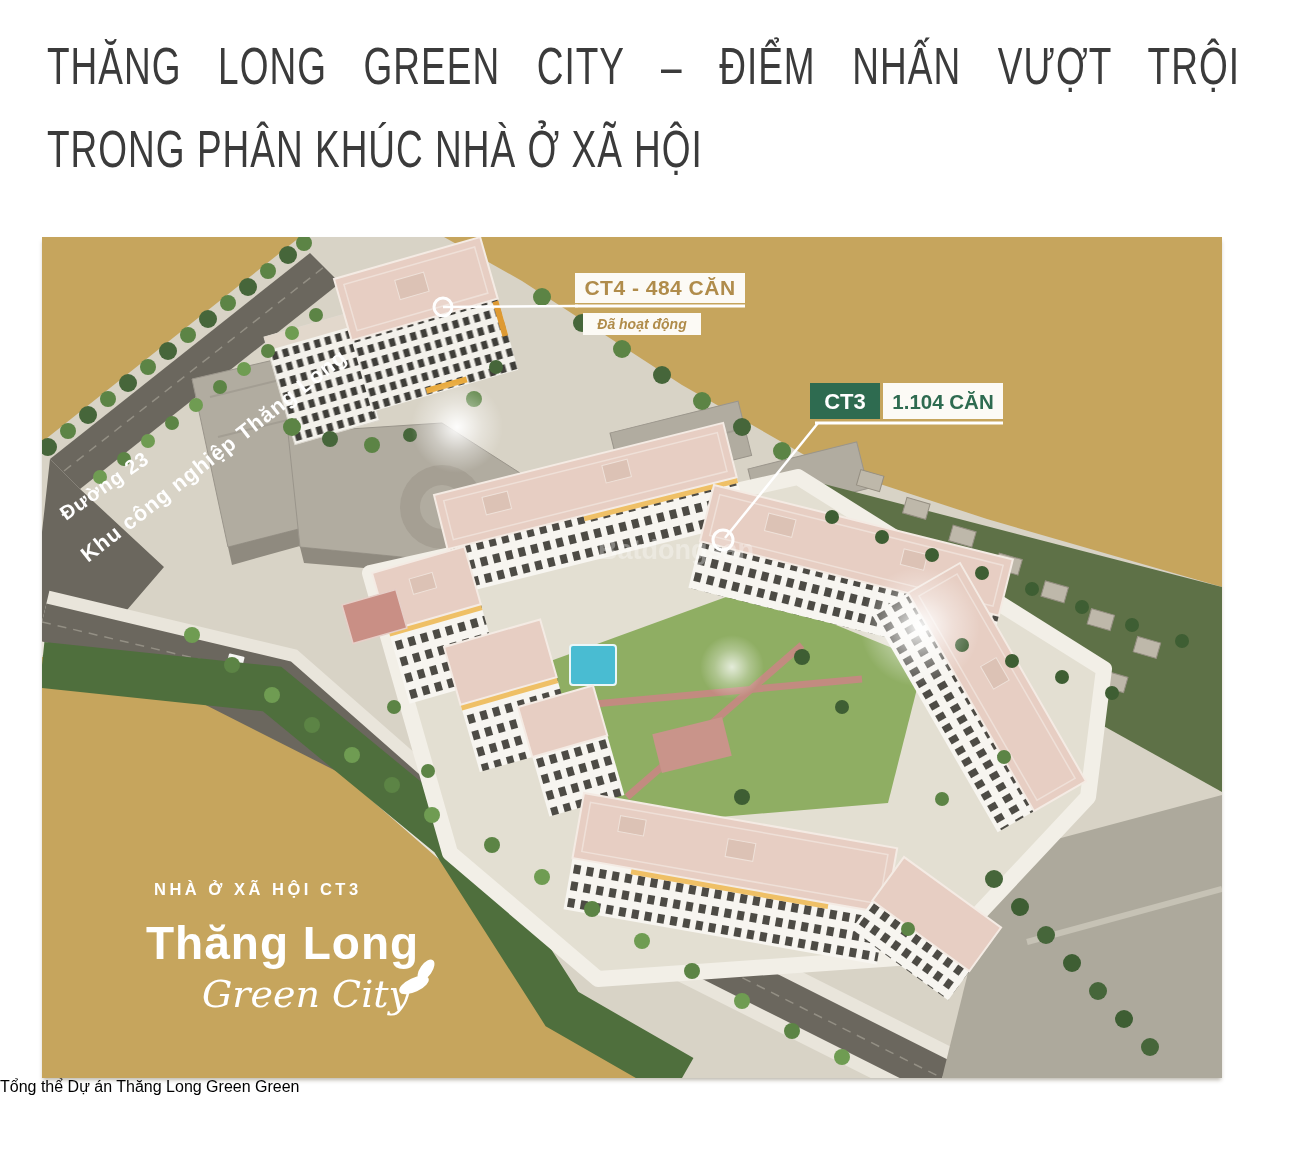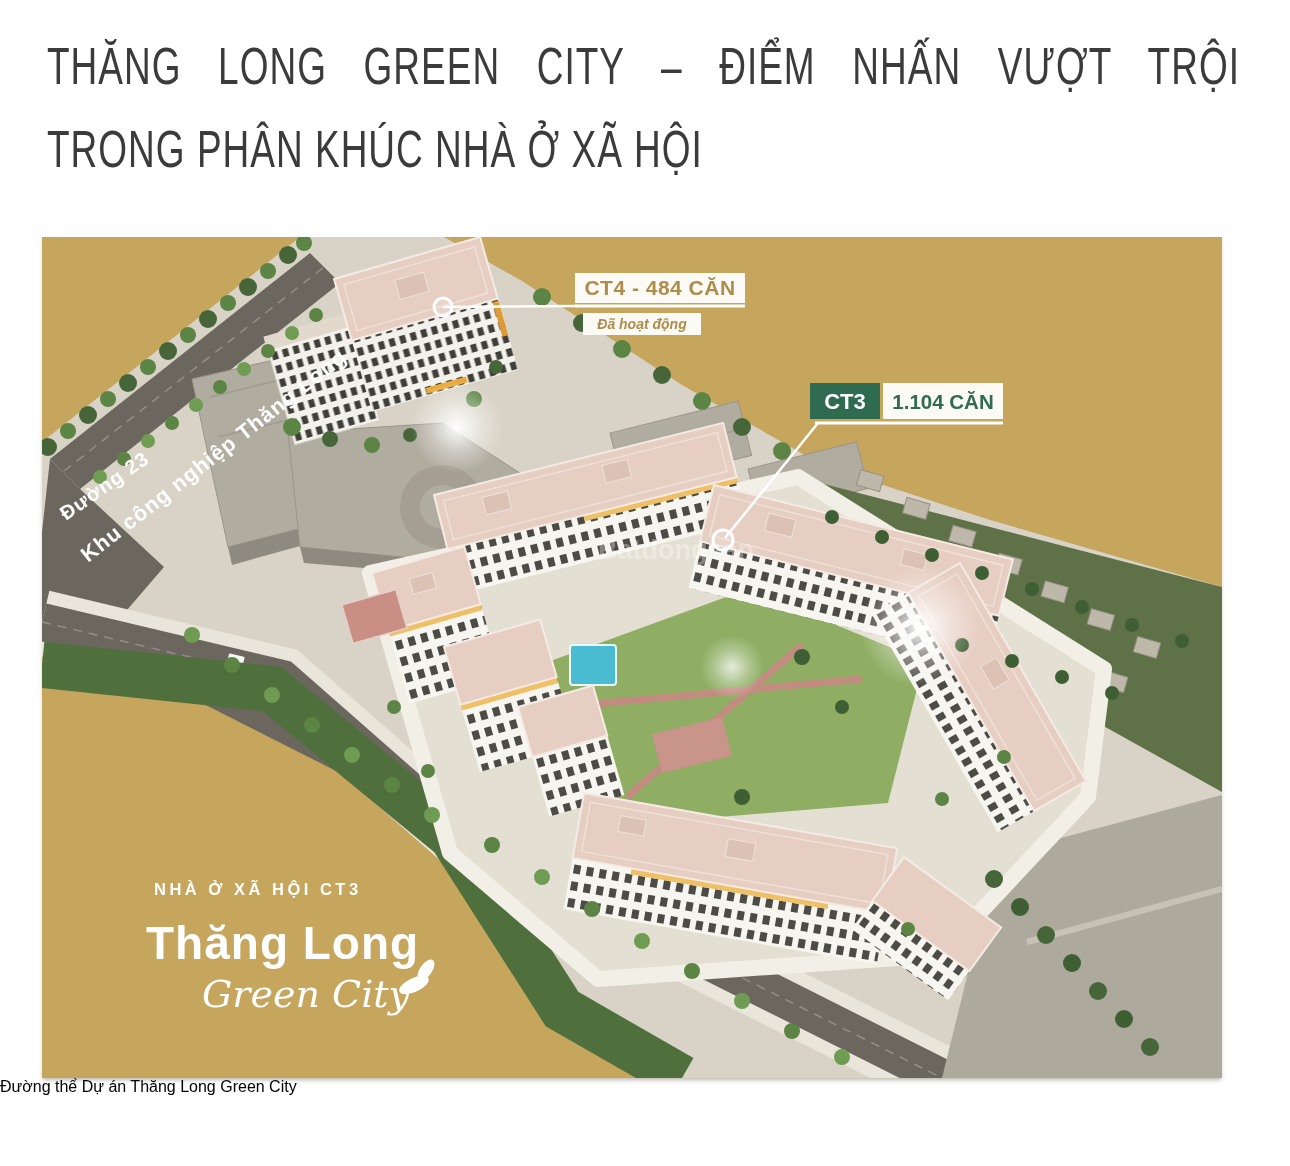--- a/index.html
+++ b/index.html
@@ -360,13 +360,13 @@
     <text class="svg-label white-text" x="104" y="722" font-size="46" font-weight="bold" letter-spacing="1">Thăng Long</text>
     <text class="logo-script white-text" x="160" y="770" font-size="38">Green City</text>
     <g>
       <ellipse cx="372" cy="748" rx="16" ry="7" fill="#FFFFFF" transform="rotate(-25 372 748)"></ellipse>
       <ellipse cx="384" cy="733" rx="12" ry="6" fill="#FFFFFF" transform="rotate(-55 384 733)"></ellipse>
     </g>
   </g>
 </svg>
 </figure>
 
-<div class="caption" role="figure">Đường thể Dự án Thăng Long Green City</div>
+<div class="caption" role="figure">Tổng thể Dự án Thăng Long Green Green</div>
 
 </body></html>

